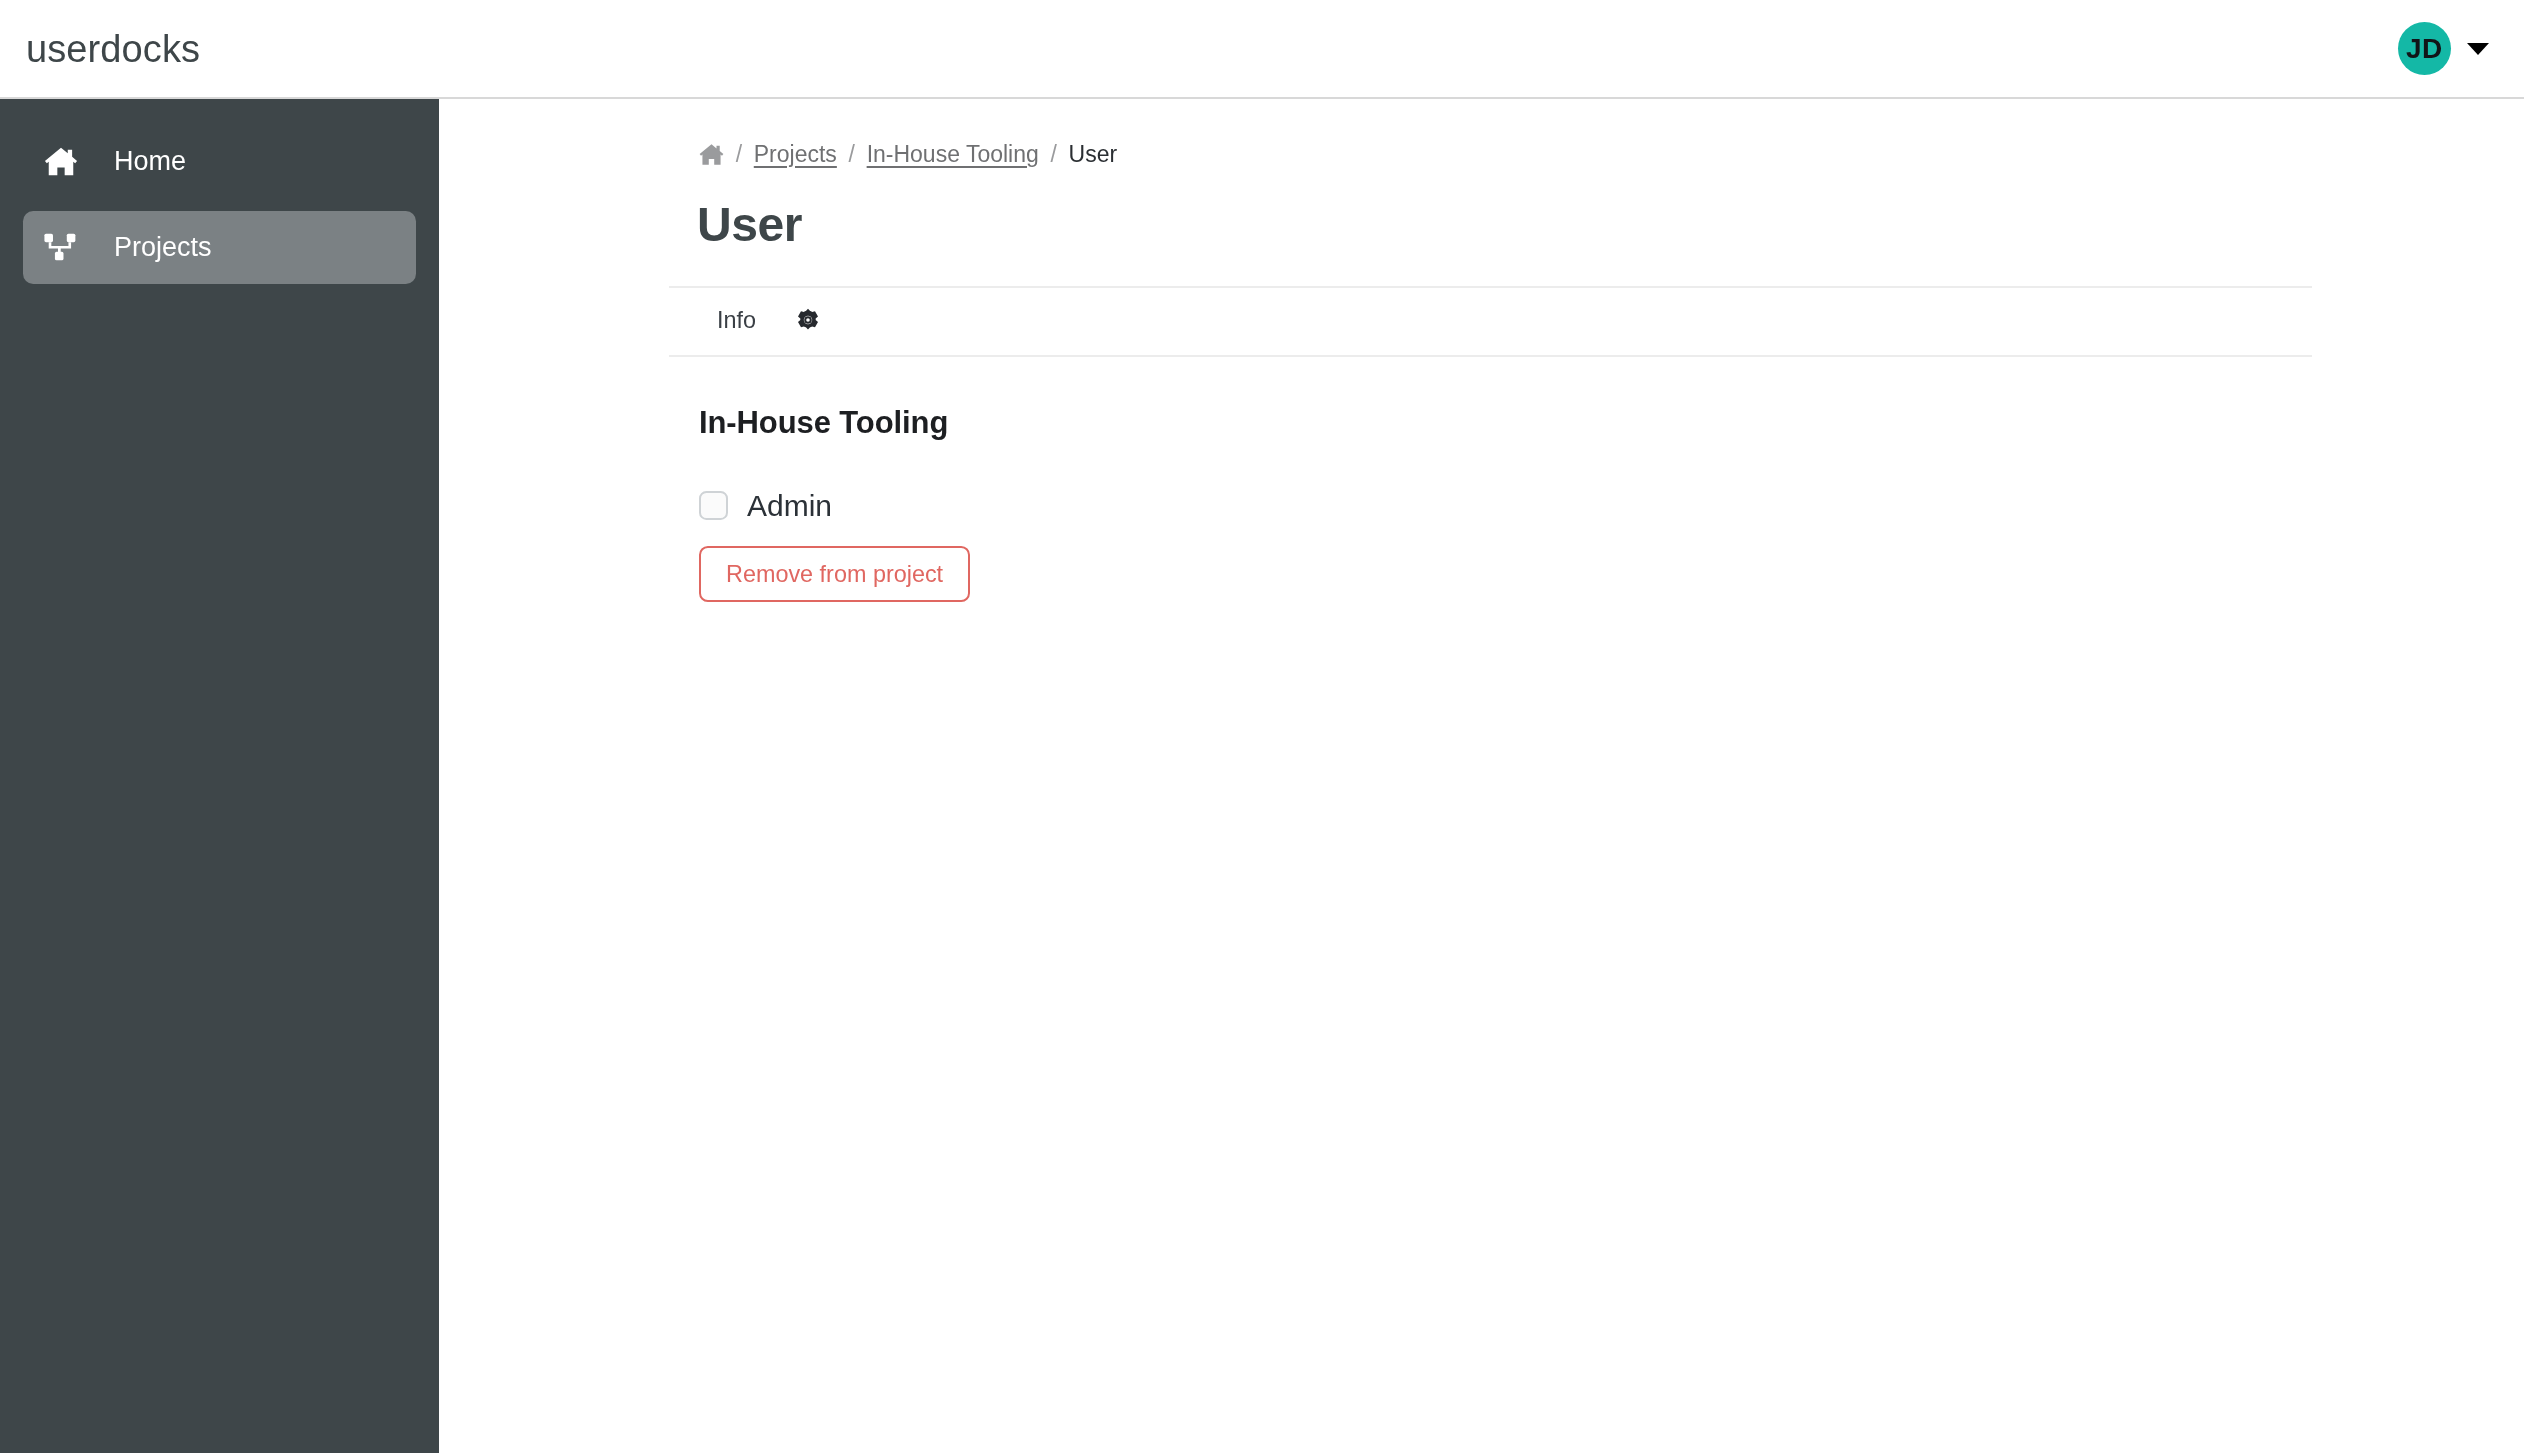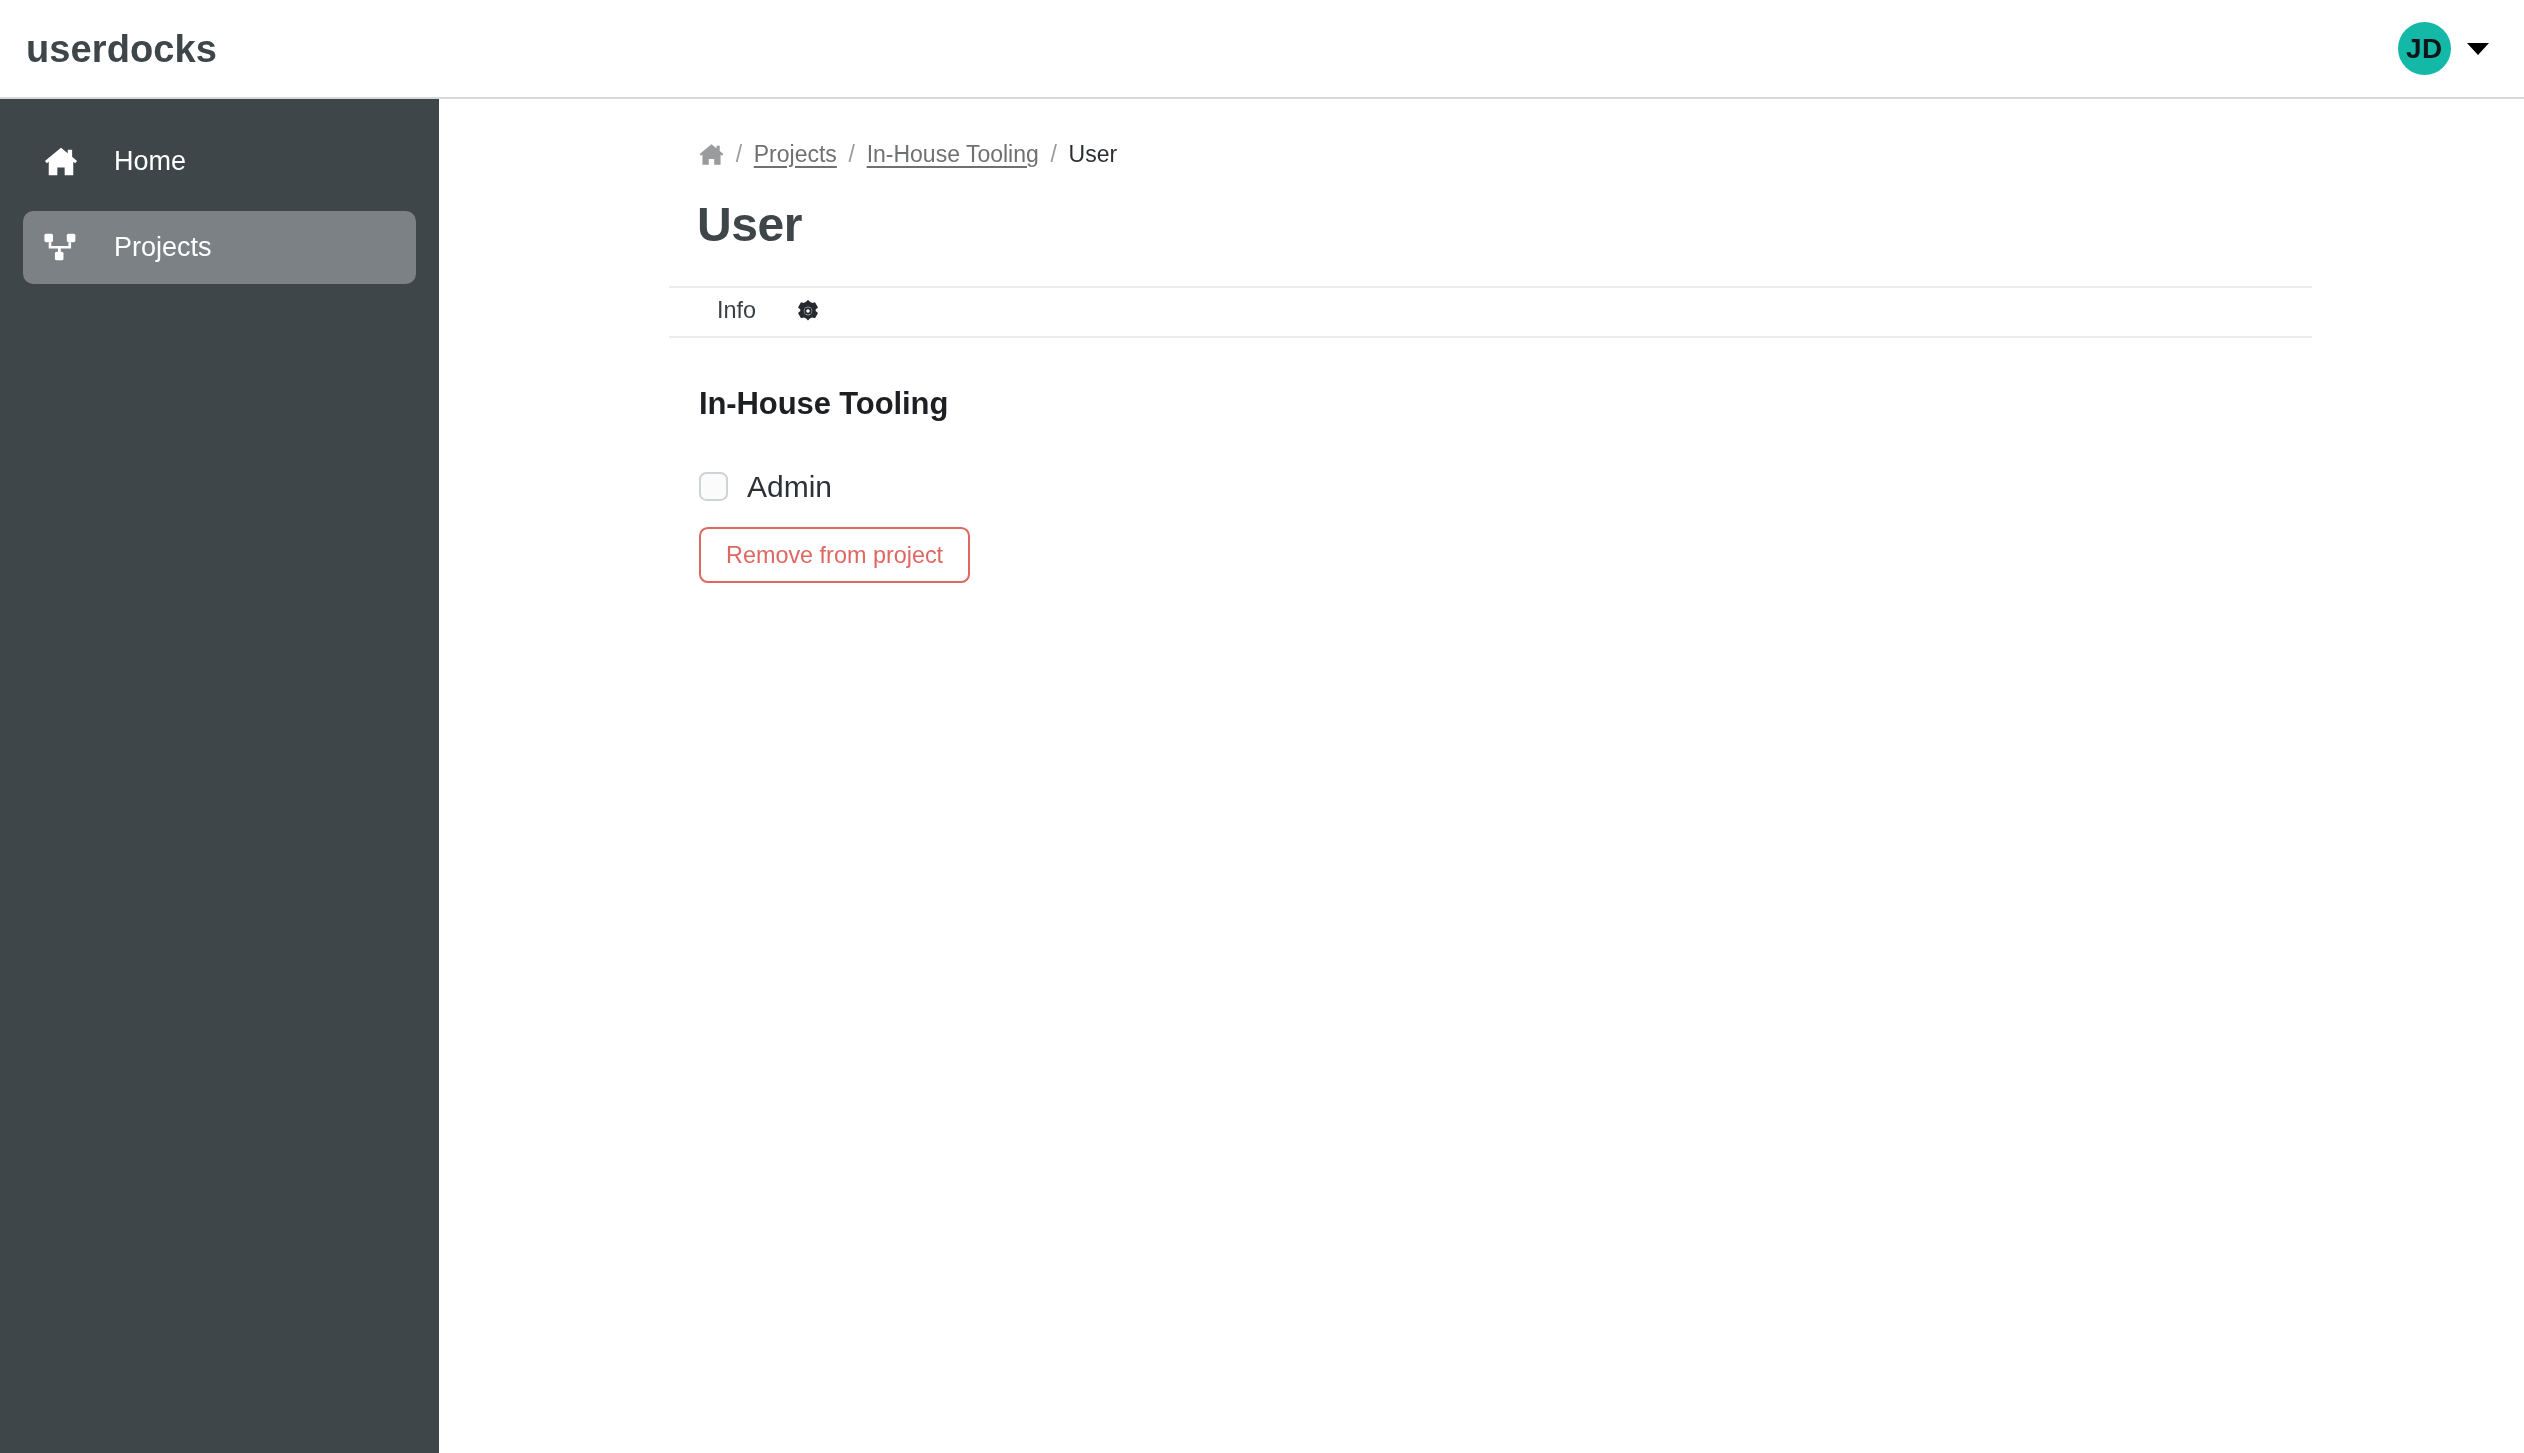--- a/index.html
+++ b/index.html
@@ -22,21 +22,21 @@
     border-bottom: 2.2px solid #d8d8d8;
     display: flex;
     align-items: center;
     justify-content: space-between;
     padding: 0 29px 0 26px;
     z-index: 5;
   }
   .brand {
     font-size: 38px;
     color: #3e4649;
-    font-weight: 700;
+    font-weight: 400;
     letter-spacing: 0.1px;
     line-height: 1;
   }
   .user-menu {
     display: flex;
     align-items: center;
     gap: 16px;
     padding-right: 7.3px;
   }
   .avatar {
@@ -134,21 +134,21 @@
   
   .tabbar {
     margin-top: 34px;
     margin-left: 0;
     width: 1643px;
     margin-left: 230px;
     border-top: 2.2px solid #ececec;
     border-bottom: 2.2px solid #ececec;
     display: flex;
     align-items: stretch;
-    height: 52px;
+    height: 71px;
     padding-left: 29px;
   }
   .tab {
     display: flex;
     align-items: center;
     padding: 0 19px;
     font-size: 23.4px;
     color: #3a3f45;
     cursor: pointer;
     border-bottom: 5.1px solid transparent;

